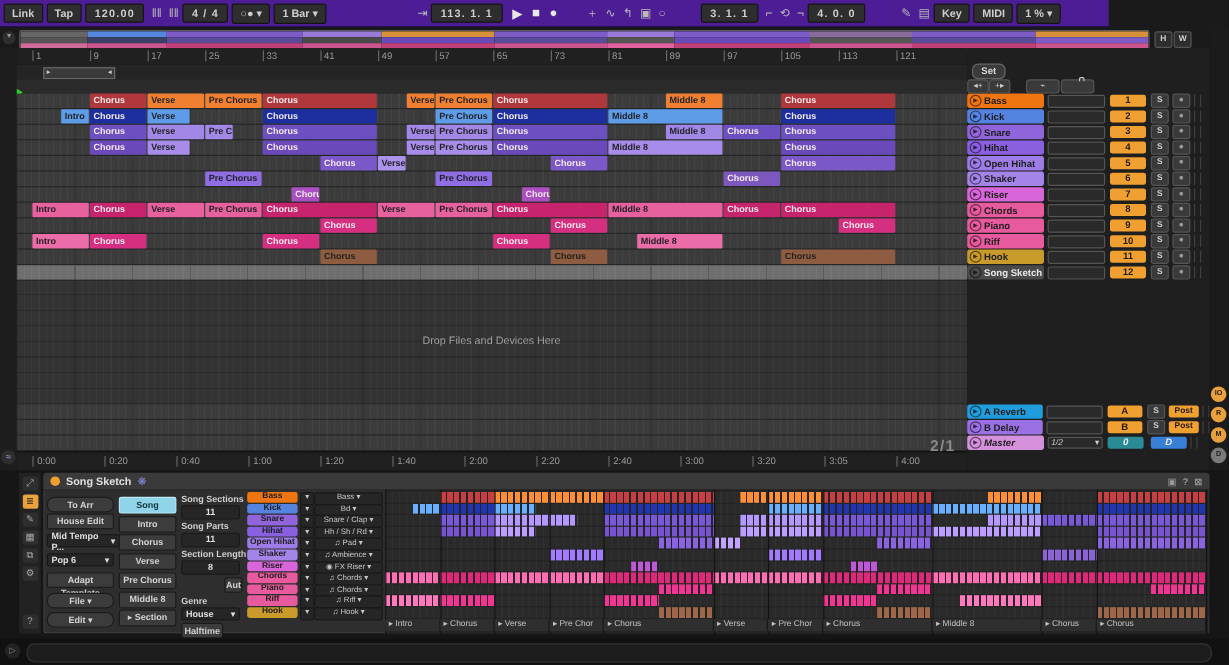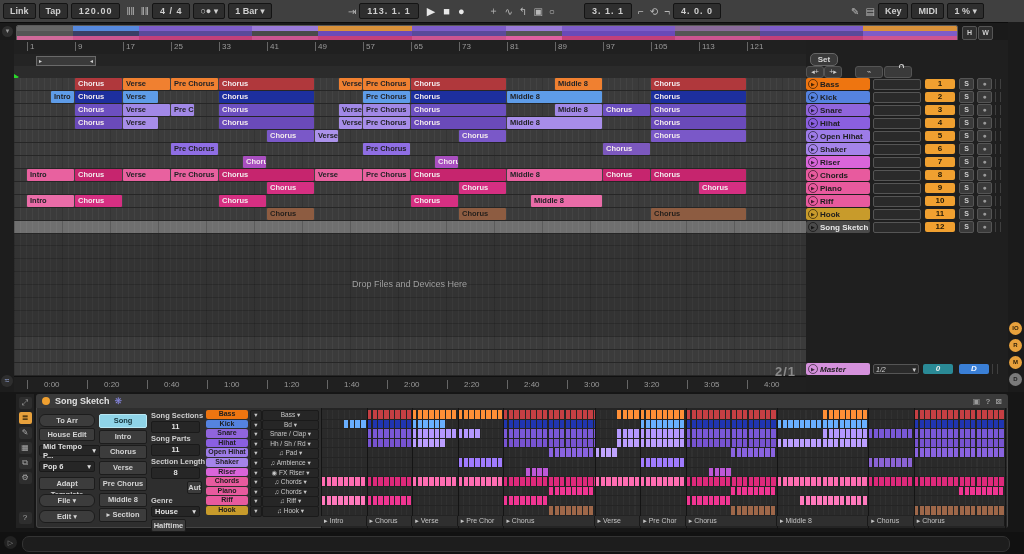--- a/index.html
+++ b/index.html
@@ -1,21 +1,21 @@
 <!DOCTYPE html>
 <html><head>
 <meta charset="utf-8">
 <style>
   html,body{margin:0;padding:0;background:#101010;}
   #app{position:relative;width:1024px;height:554px;background:#1a1a1a;overflow:hidden;
        font-family:"Liberation Sans","DejaVu Sans",sans-serif;color:#c8c8c8;
        -webkit-font-smoothing:antialiased;}
   .abs{position:absolute;}
   
-  #toolbar{left:0;top:0;width:1024px;height:22px;background:#404040;border-bottom:1px solid #0c0c0c;
+  #toolbar{left:0;top:0;width:924px;height:22px;background:#4c1d95;border-bottom:1px solid #0c0c0c;
            display:flex;align-items:center;font-size:9px;color:#cfcfcf;}
   .tb-btn{background:#2e2e2e;border:1px solid #141414;border-radius:2px;padding:2px 6px;margin-left:3px;
           font-weight:bold;color:#cfcfcf;white-space:nowrap;}
   .tb-val{background:#2e2e2e;border:1px solid #141414;border-radius:2px;padding:2px 7px;margin-left:3px;
           font-weight:bold;letter-spacing:1px;}
   .tb-ico{margin-left:6px;color:#b8b8b8;font-size:10px;}
   .transport{font-size:11px;margin-left:8px;color:#e8e8e8;}
   
   #overview{left:16px;top:25px;width:940px;height:15px;background:#141414;border:1px solid #5a5a5a;
             border-radius:2px;display:flex;overflow:hidden;}
@@ -40,21 +40,21 @@
   .clip.a{color:#222226;}
   .clip.b{color:#f2e9ec;}
   .clip.bd{color:#26201c;}
   #emptyarea{left:14px;top:234px;width:792px;height:103px;background:#333333;
         background-image:repeating-linear-gradient(0deg,rgba(0,0,0,.18) 0 1px,transparent 1px 13px),
                          repeating-linear-gradient(90deg,rgba(0,0,0,.22) 0 1px,transparent 1px 48px),
                          repeating-linear-gradient(90deg,rgba(255,255,255,.03) 0 1px,transparent 1px 6px);}
   #drophint{left:352px;top:279px;font-size:9px;color:#9f9f9f;}
   #timeruler{left:14px;top:376px;width:792px;height:16px;background:#202020;border-top:1px solid #101010;
              font-size:8px;color:#9a9a9a;}
-  .time-lbl{position:absolute;top:3px;border-left:1px solid #666;padding-left:16px;line-height:9px;}
+  .time-lbl{position:absolute;top:3px;border-left:1px solid #666;padding-left:3px;line-height:9px;}
   #zoomlabel{left:775px;top:364px;font-size:13px;color:#8a8a8a;font-weight:bold;letter-spacing:1px;}
   #playstart{left:14px;top:74px;width:0;height:0;border-left:5px solid #29d929;border-top:3px solid transparent;border-bottom:3px solid transparent;}
   
   #headers{left:806px;top:40px;width:202px;height:352px;background:#1f1f1f;}
   .th-row{position:absolute;left:0;width:202px;height:12px;display:flex;align-items:center;}
   .th-chip{width:64px;height:12px;border-radius:2px;font-size:8px;font-weight:bold;color:#1d1d1d;
            display:flex;align-items:center;box-sizing:border-box;padding-left:2px;overflow:hidden;white-space:nowrap;}
   .th-play{width:8px;height:8px;border:1px solid rgba(0,0,0,.55);border-radius:50%;font-size:5px;line-height:8px;
            text-align:center;margin-right:2px;flex:0 0 8px;color:rgba(0,0,0,.7);}
   .th-meter{width:46px;height:9px;background:#2a2a2a;border:1px solid #555;border-radius:2px;margin-left:3px;}
@@ -507,20 +507,42 @@
         <div class="th-chip" style="background: rgb(74, 74, 74); color: rgb(232, 232, 232);">
           <div class="th-play">▶</div>
           <div>Song Sketch</div>
         </div>
         <div class="th-meter"></div>
         <div class="th-num">12</div>
         <div class="th-s">S</div>
         <div class="th-rec">●</div>
         <div class="th-mm"></div>
       </div>
+      <div class="th-row" style="top: 297px;">
+        <div class="th-chip" style="background: rgb(31, 157, 220);">
+          <div class="th-play">▶</div>
+          <div>A Reverb</div>
+        </div>
+        <div class="th-meter"></div>
+        <div class="th-num">A</div>
+        <div class="th-s">S</div>
+        <div class="th-post">Post</div>
+        <div class="th-mm"></div>
+      </div>
+      <div class="th-row" style="top: 310px;">
+        <div class="th-chip" style="background: rgb(154, 112, 228);">
+          <div class="th-play">▶</div>
+          <div>B Delay</div>
+        </div>
+        <div class="th-meter"></div>
+        <div class="th-num">B</div>
+        <div class="th-s">S</div>
+        <div class="th-post">Post</div>
+        <div class="th-mm"></div>
+      </div>
       <div class="th-row" style="top: 323px; font-style: italic;">
         <div class="th-chip" style="background: rgb(213, 145, 220);">
           <div class="th-play">▶</div>
           <div>Master</div>
         </div>
         <div class="th-drop">
           <span>1/2</span>
           <span>▾</span>
         </div>
         <div class="th-num" style="background: rgb(42, 138, 150); color: rgb(238, 238, 238);">0</div>

